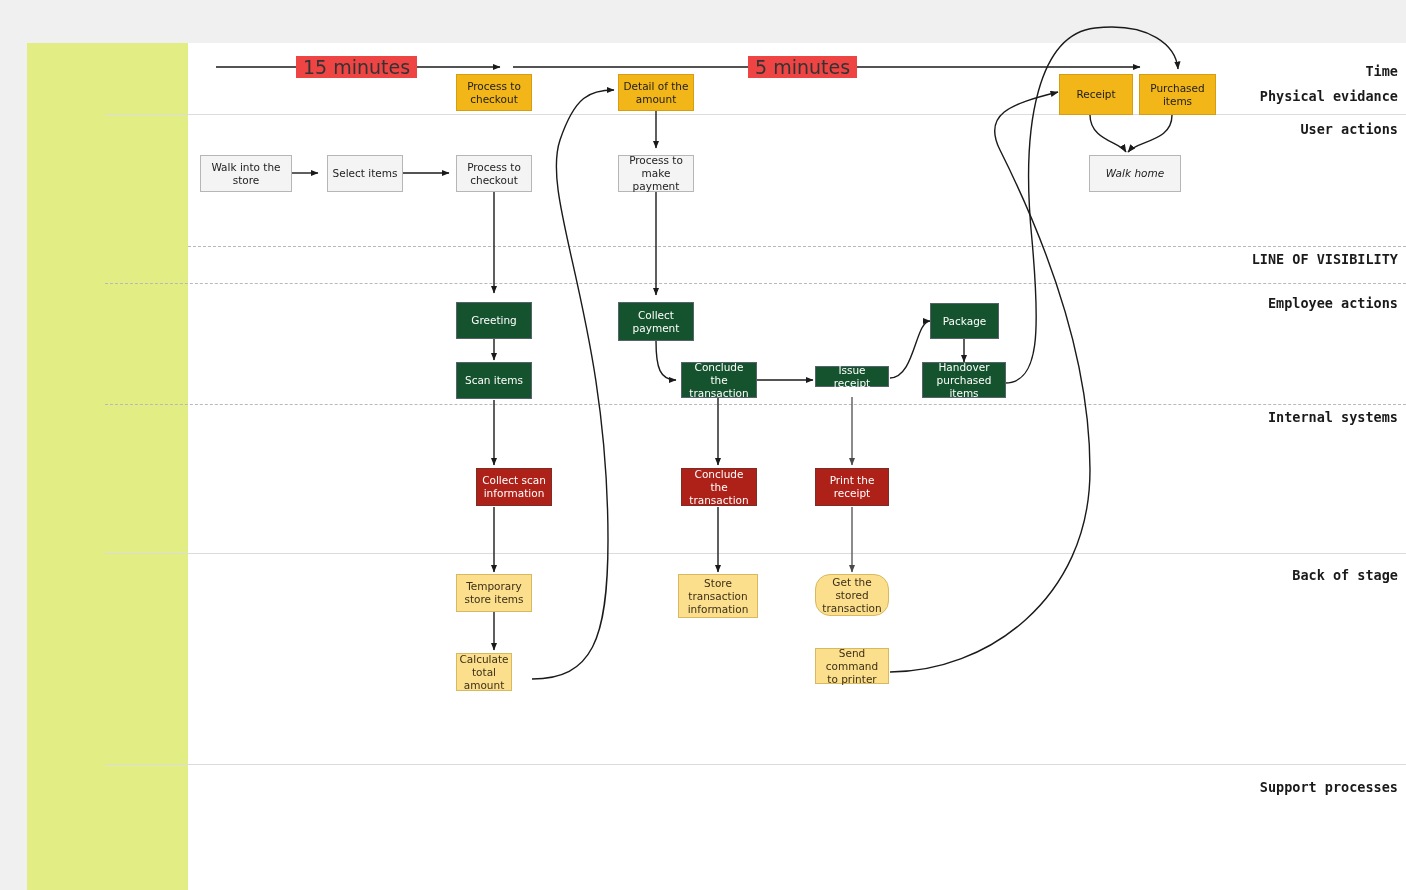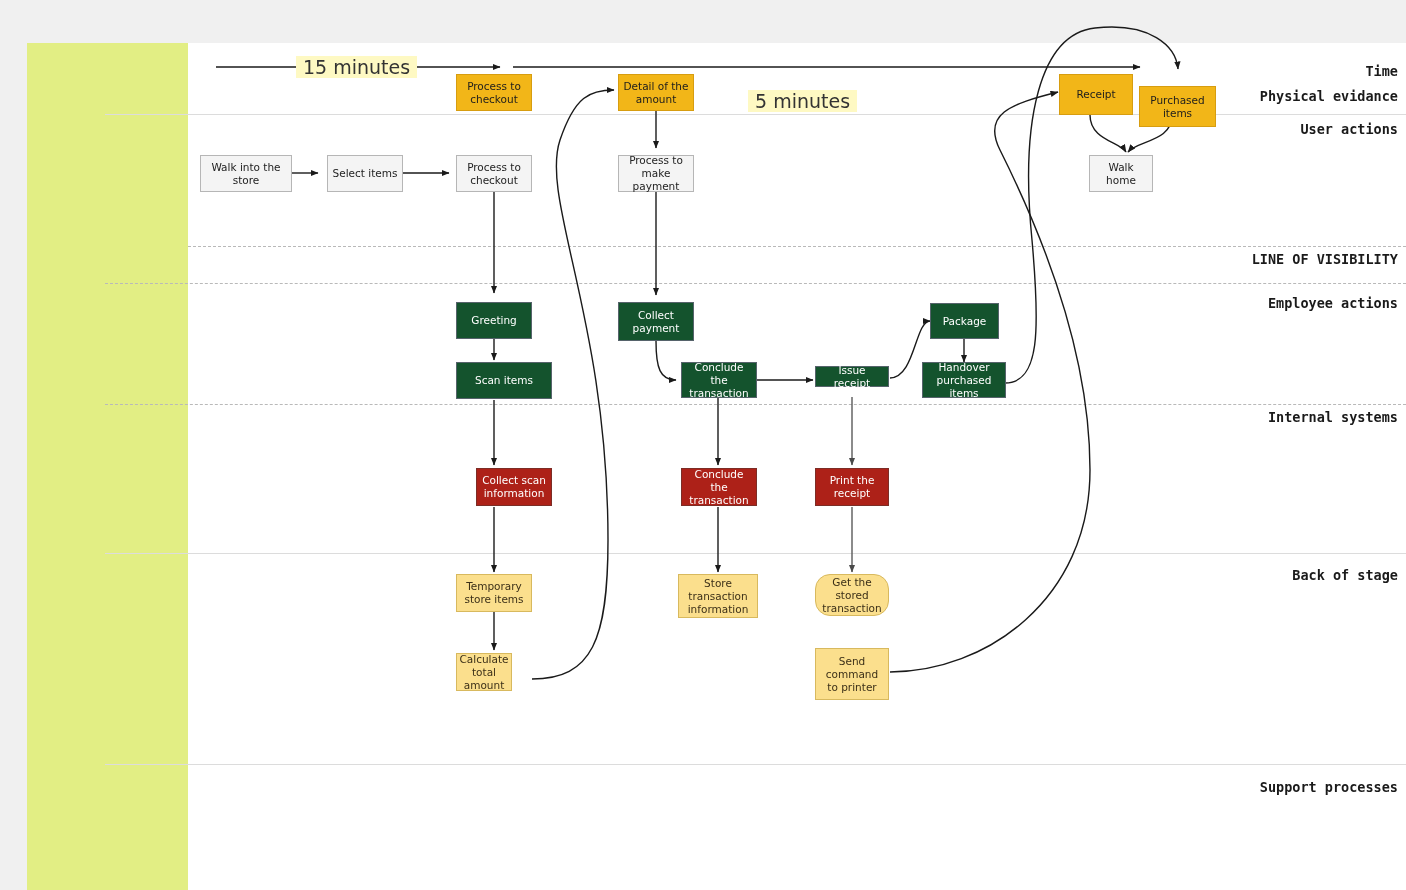--- a/index.html
+++ b/index.html
@@ -73,21 +73,21 @@
   .node.user { background: #f4f4f4; border-color: #b6b6b6; color: #222; }
   .node.evidence { background: #f2b618; border-color: #d79d10; color: #1d1d1d; }
   .node.employee { background: #14532d; border-color: #56636b; color: #ffffff; }
   .node.system { background: #ad2118; border-color: #7c2d26; color: #ffffff; }
   .node.backstage { background: #fbdf8d; border-color: #d8b95e; color: #3c3018; }
 
   .timelabel {
     position: absolute;
     font-size: 19px;
     color: #333;
-    background: #fef9c3;
+    background: #ef4444;
     padding: 0 7px;
     white-space: nowrap;
   }
   svg.wires {
     position: absolute;
     left: 0; top: 0;
     width: 1406px; height: 890px;
     pointer-events: none;
   }
   .wire { fill: none; stroke: #1a1a1a; stroke-width: 1.4px; }
@@ -171,44 +171,44 @@
     <path class="wire" d="M1005,383 C1040,383 1040,330 1032,240 C1020,120 1040,34 1095,28 C1150,22 1176,46 1178,69" marker-end="url(#ah)"></path>
 
     <path class="wire" d="M890,672 C985,672 1090,600 1090,470 C1090,330 1020,190 1000,150 C982,114 1010,104 1058,92" marker-end="url(#ah)"></path>
 
     <path class="wire" d="M1090,115 C1090,140 1120,142 1126,152" marker-end="url(#ah)"></path>
 
     <path class="wire" d="M1172,115 C1172,142 1138,140 1128,152" marker-end="url(#ah)"></path>
   </svg>
 
   <div class="timelabel" style="left:296px; top:56px;">15 minutes</div>
-  <div class="timelabel" style="left:748px; top:56px;margin-top:34px;">5 minutes</div>
+  <div class="timelabel" style="left:748px; top:56px;">5 minutes</div>
 
   <div class="node evidence" style="left:456px; top:74px; width:76px; height:37px;">Process to checkout</div>
   <div class="node evidence" style="left:618px; top:74px; width:76px; height:37px;">Detail of the amount</div>
   <div class="node evidence" style="left:1059px; top:74px; width:74px; height:41px;">Receipt</div>
-  <div class="node evidence" style="left:1139px; top:74px; width:77px; height:41px;margin-top:12px;">Purchased items</div>
+  <div class="node evidence" style="left:1139px; top:74px; width:77px; height:41px;">Purchased items</div>
 
   <div class="node user" style="left:200px; top:155px; width:92px; height:37px;">Walk into the store</div>
   <div class="node user" style="left:327px; top:155px; width:76px; height:37px;">Select items</div>
   <div class="node user" style="left:456px; top:155px; width:76px; height:37px;">Process to checkout</div>
   <div class="node user" style="left:618px; top:155px; width:76px; height:37px;">Process to make payment</div>
-  <div class="node user" style="left:1089px; top:155px; width:64px; height:37px;">Walk home</div>
+  <div class="node user" style="left:1089px; top:155px; width:92px; height:37px;font-style:italic;">Walk home</div>
 
   <div class="node employee" style="left:456px; top:302px; width:76px; height:37px;">Greeting</div>
-  <div class="node employee" style="left:456px; top:362px; width:96px; height:37px;">Scan items</div>
+  <div class="node employee" style="left:456px; top:362px; width:76px; height:37px;">Scan items</div>
   <div class="node employee" style="left:618px; top:302px; width:76px; height:39px;">Collect payment</div>
   <div class="node employee" style="left:681px; top:362px; width:76px; height:36px;">Conclude the transaction</div>
   <div class="node employee" style="left:815px; top:366px; width:74px; height:21px;">Issue receipt</div>
   <div class="node employee" style="left:930px; top:303px; width:69px; height:36px;">Package</div>
   <div class="node employee" style="left:922px; top:362px; width:84px; height:36px;">Handover purchased items</div>
 
   <div class="node system" style="left:476px; top:468px; width:76px; height:38px;">Collect scan information</div>
   <div class="node system" style="left:681px; top:468px; width:76px; height:38px;">Conclude the transaction</div>
   <div class="node system" style="left:815px; top:468px; width:74px; height:38px;">Print the receipt</div>
 
   <div class="node backstage" style="left:456px; top:574px; width:76px; height:38px;">Temporary store items</div>
   <div class="node backstage" style="left:456px; top:653px; width:56px; height:38px;">Calculate total amount</div>
   <div class="node backstage" style="left:678px; top:574px; width:80px; height:44px;">Store transaction information</div>
   <div class="node backstage" style="left:815px; top:574px; width:74px; height:42px;border-radius:15px;">Get the stored transaction</div>
-  <div class="node backstage" style="left:815px; top:648px; width:74px; height:52px;">Send command to printer</div>
+  <div class="node backstage" style="left:815px; top:648px; width:74px; height:36px;">Send command to printer</div>
 
 </div>
 
 </body></html>

